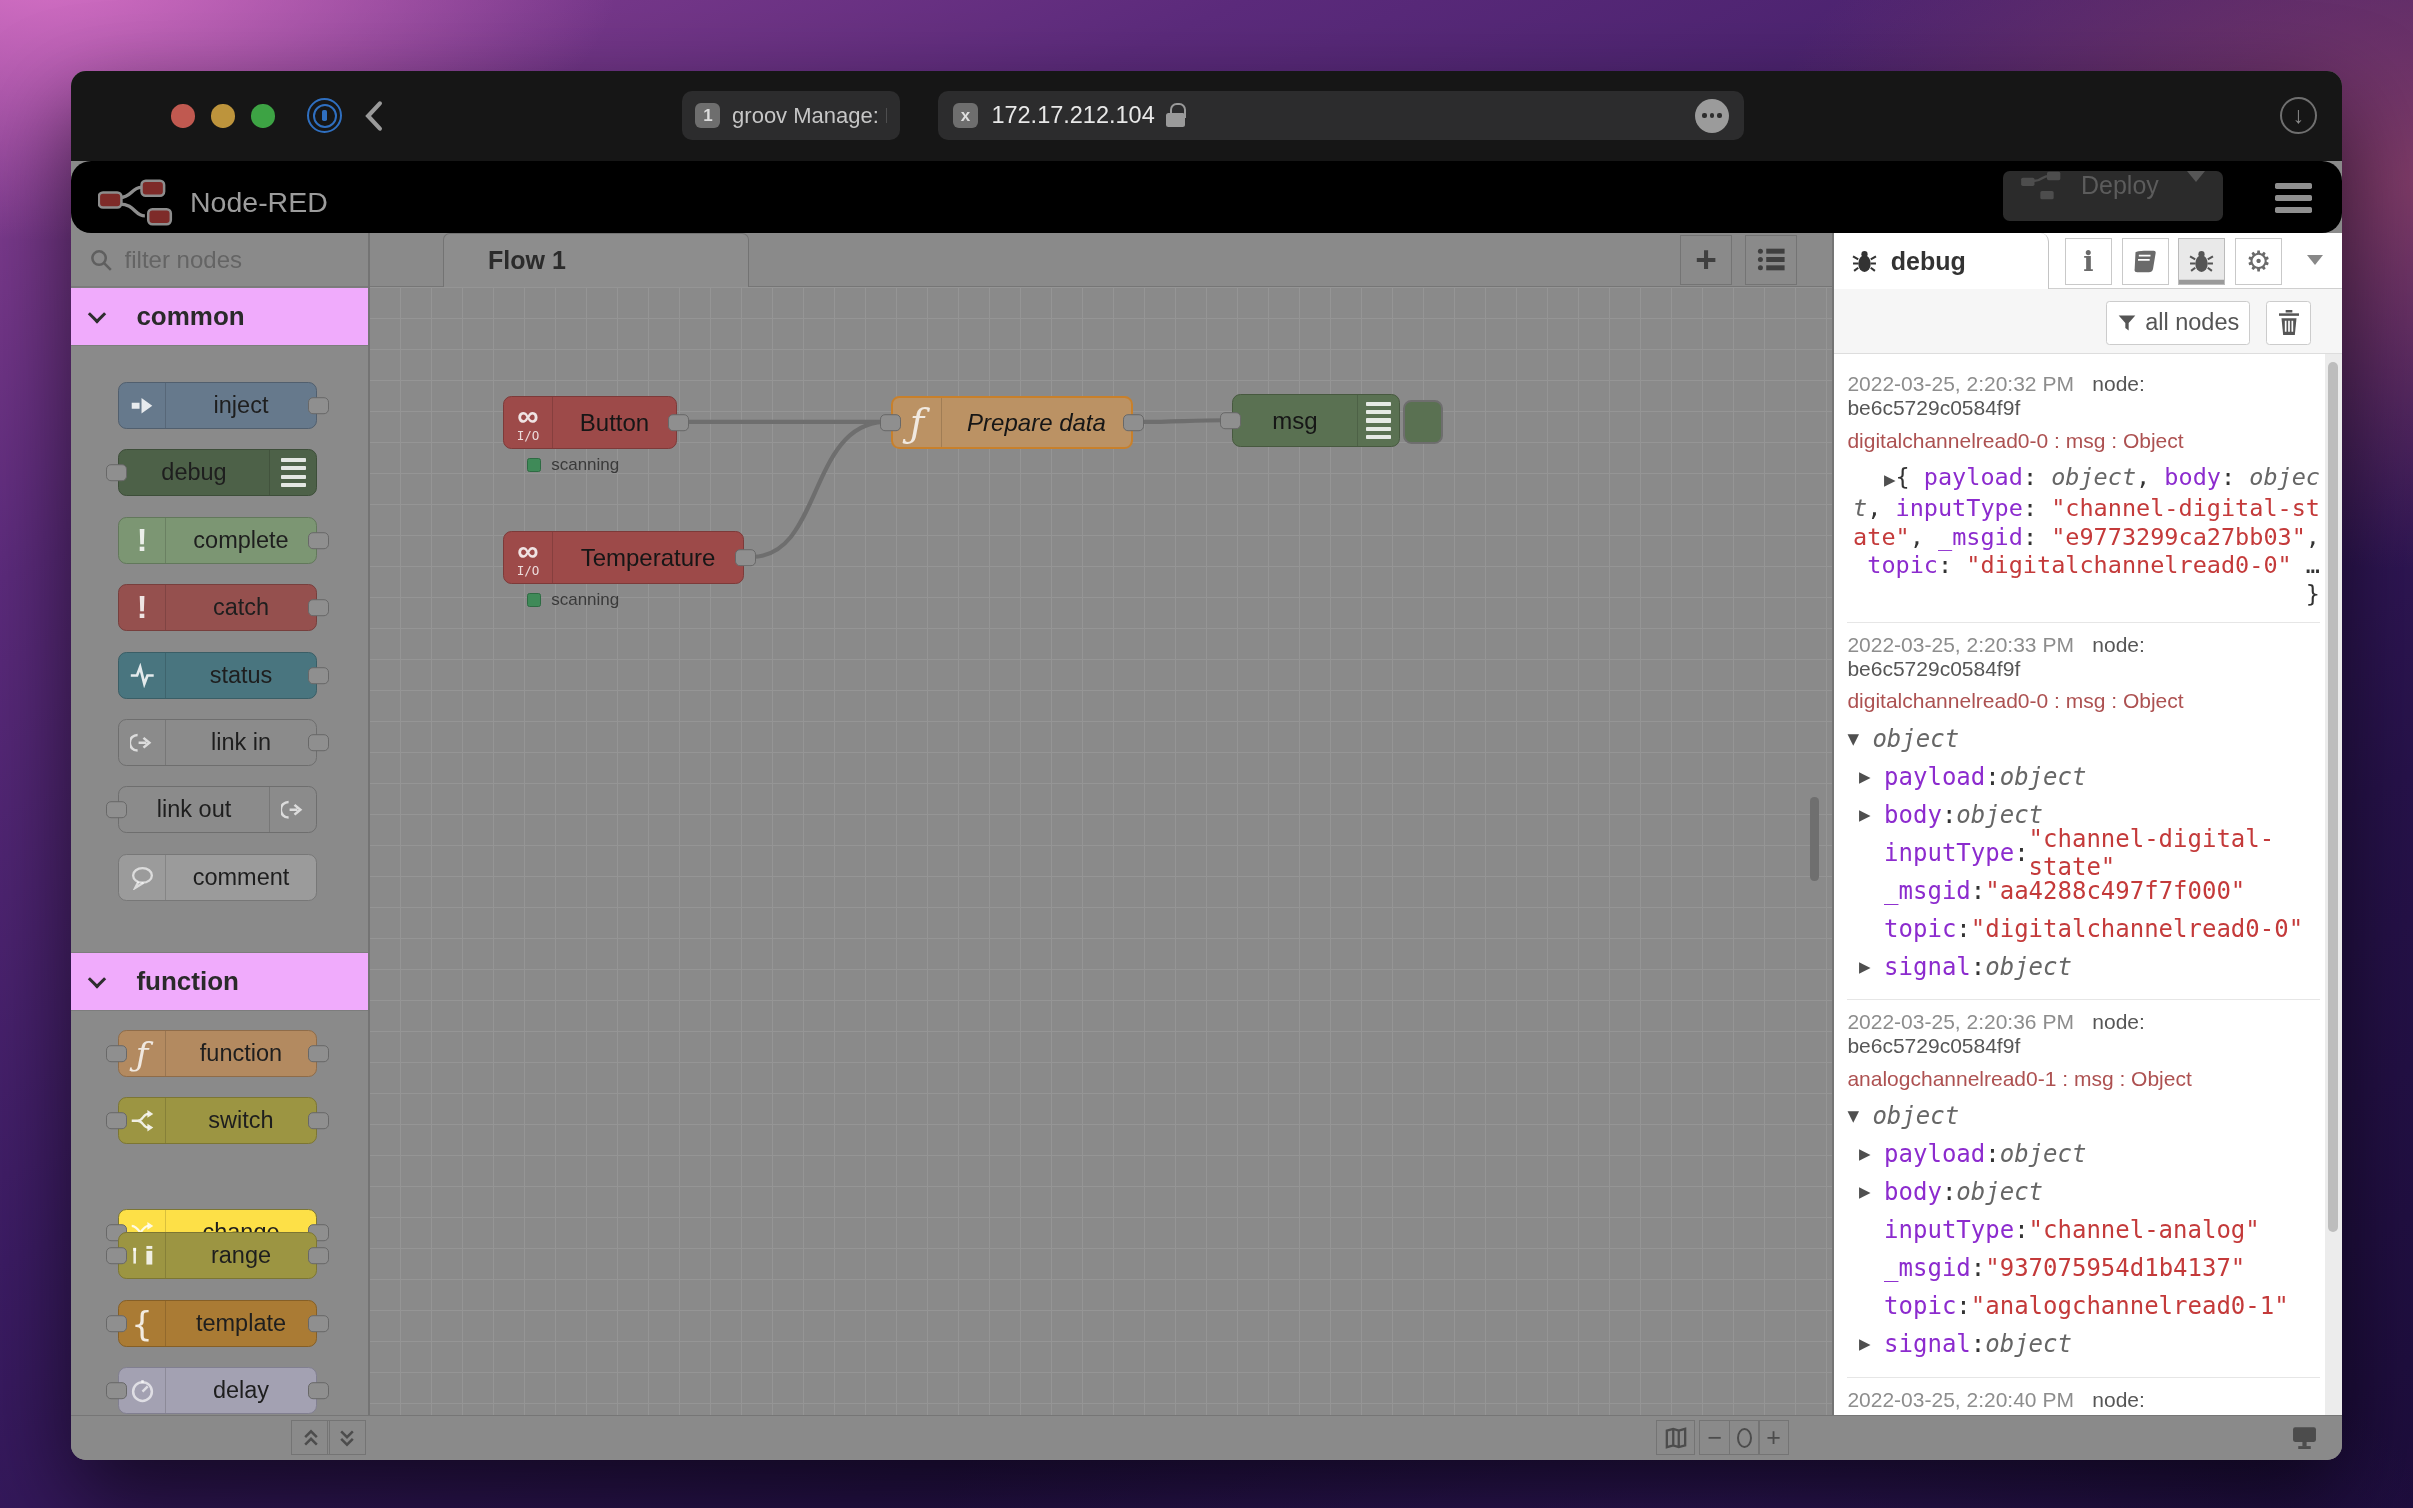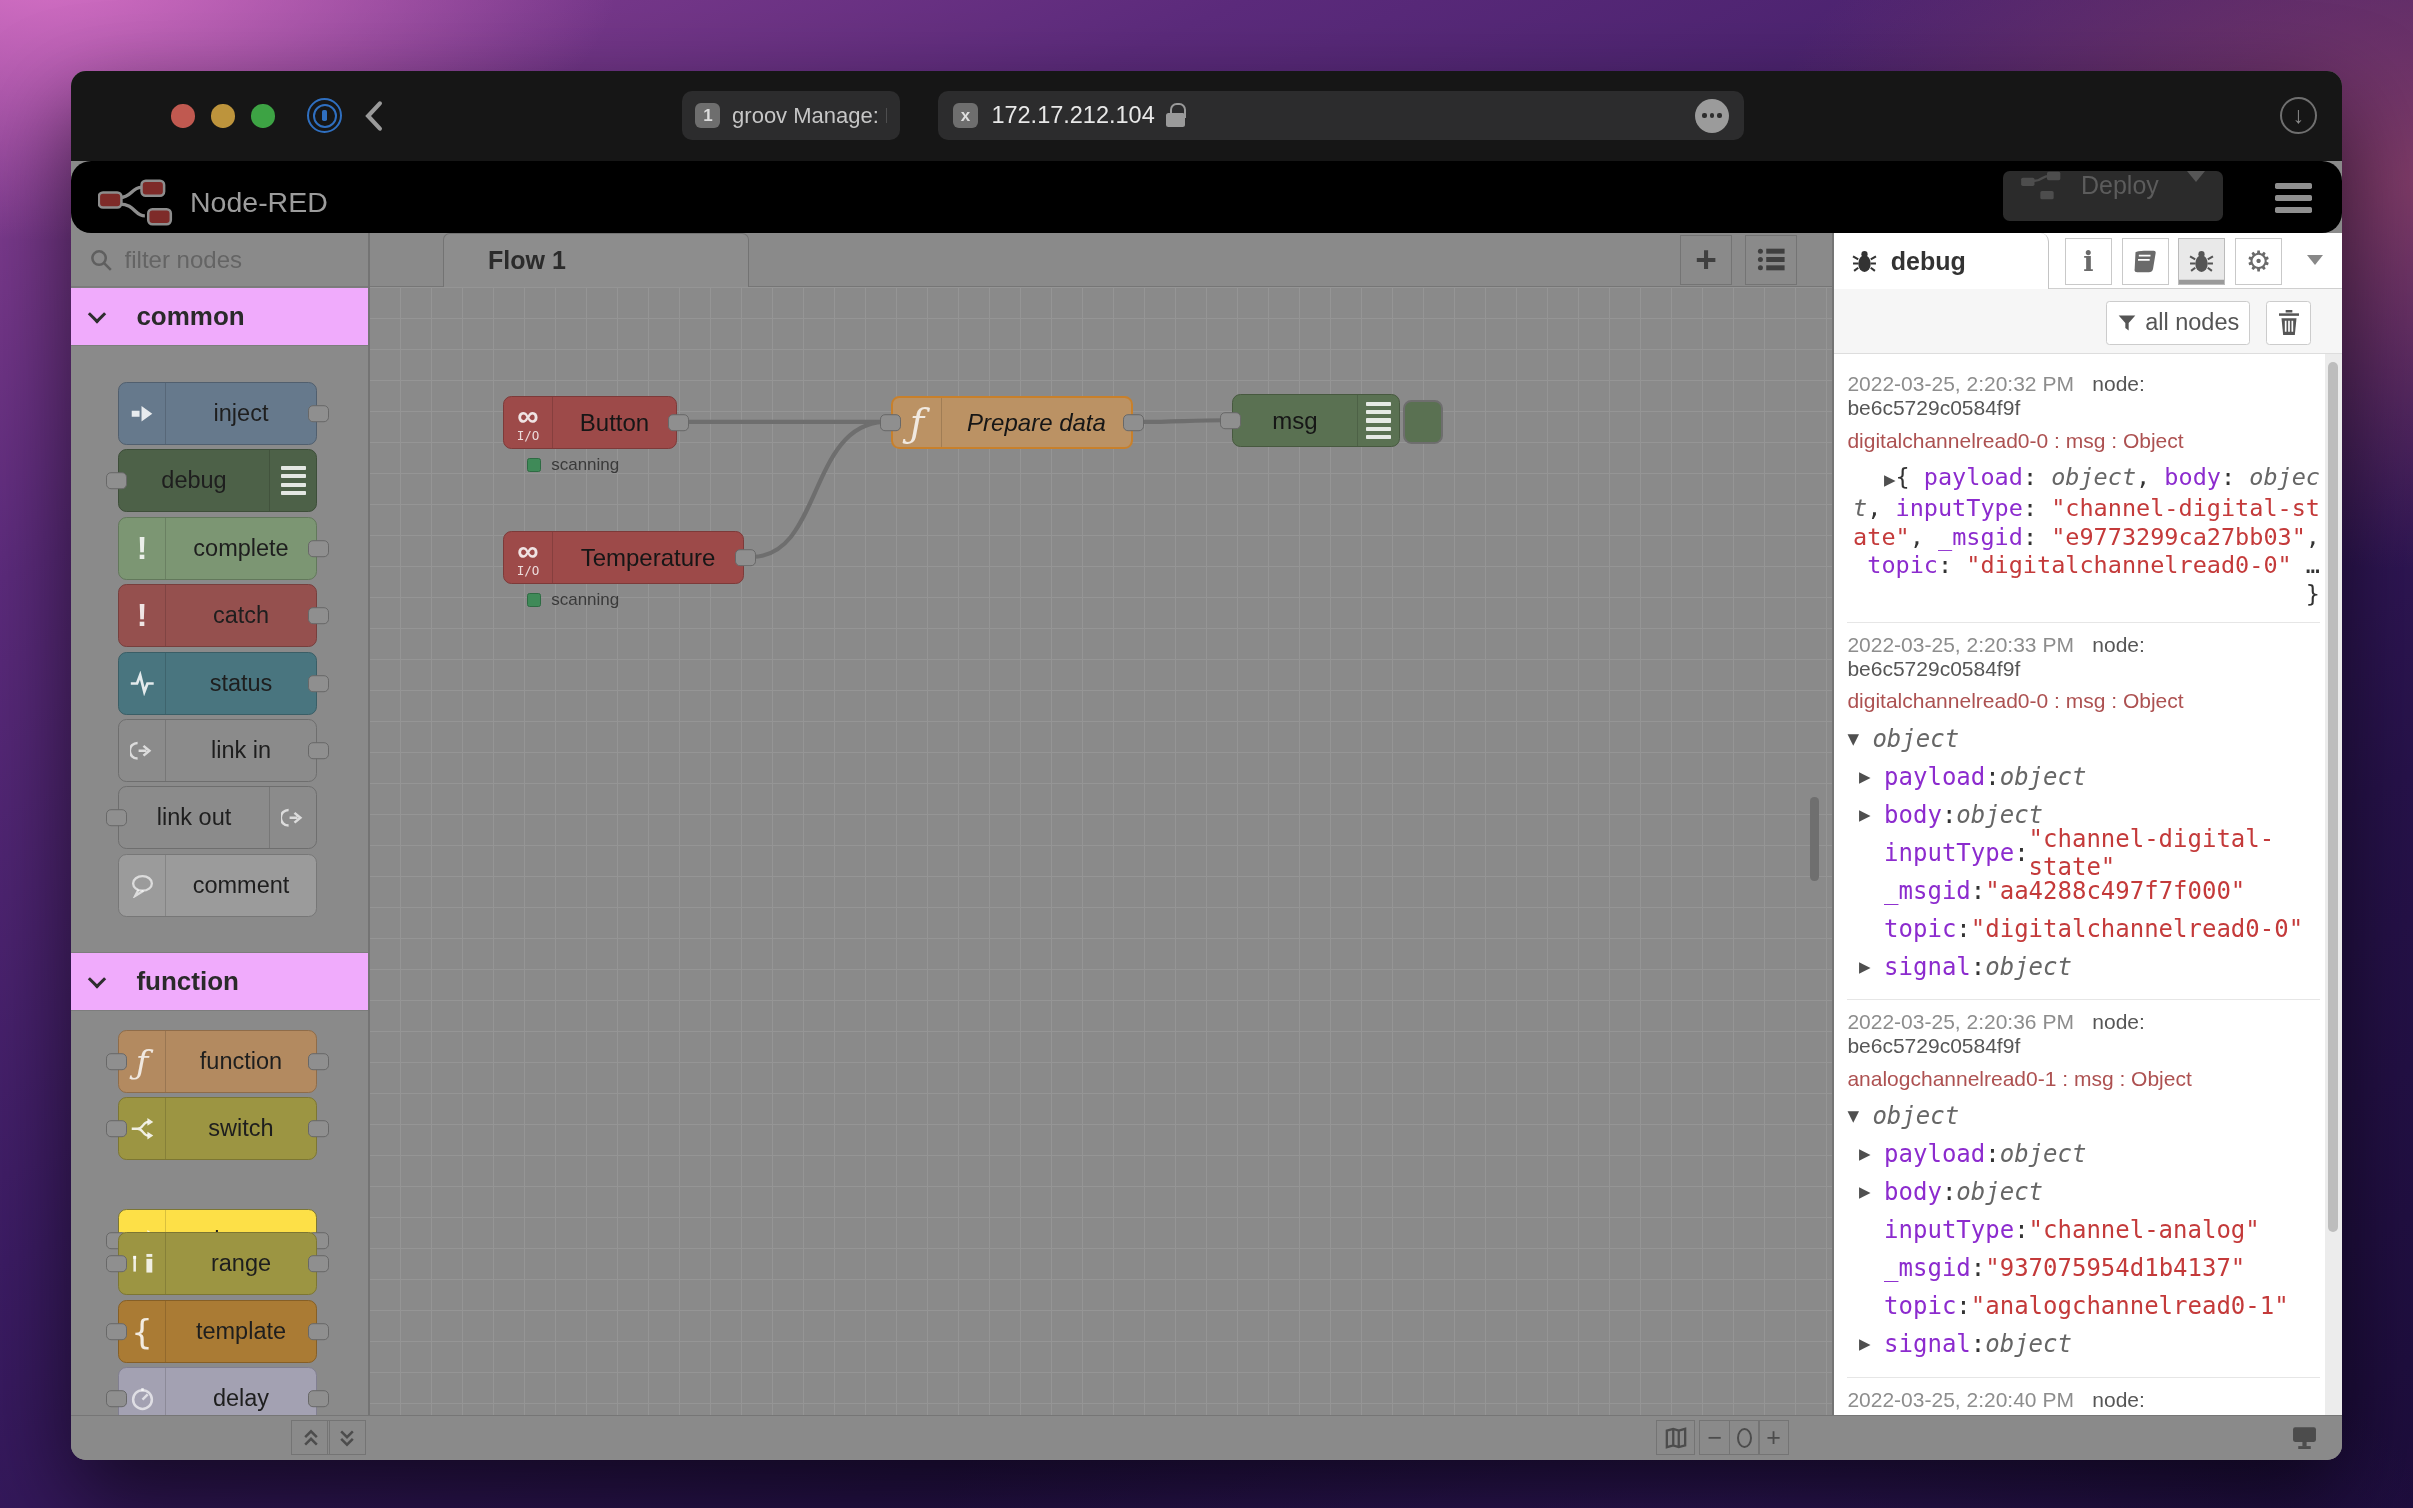--- a/index.html
+++ b/index.html
@@ -56,21 +56,21 @@
   .hamburger i { height:5.9px; background:#8f8f8f; border-radius:1.7px; }
   
   .palette { position:absolute; top:162px; left:0; width:297px; bottom:45px; background:#8a8a8a; overflow:hidden; }
   .pal-search { position:absolute; top:0; left:0; right:0; height:54px; border-bottom:1.7px solid #7b7b7b; display:flex; align-items:center; padding:0 18.4px; gap:11.7px; }
   .pal-search input { background:transparent; border:none; outline:none; color:#5f5f5f; font-size:24px; width:201px; font-family:"Liberation Sans",sans-serif; }
   .pal-search input::placeholder { color:#646464; }
   .pal-header { position:absolute; left:0; right:0; height:59px; background:#f0abfc; border-top:0.8px solid #7d7d7d; border-bottom:0.8px solid #7d7d7d;
                 display:flex; align-items:center; padding-left:22px; gap:30px; }
   .pal-header .chv { width:13.4px; height:13.4px; border-left:3.4px solid #2e2e2e; border-bottom:3.4px solid #2e2e2e; transform:rotate(-45deg) translateY(-3.4px); }
   .pal-header .ptitle { font-size:26px; font-weight:bold; color:#2a2a2a; }
-  .pnode { position:absolute; left:47px; width:199px; height:63px; border-radius:8.4px; border:1.7px solid; display:flex; align-items:center; }
+  .pnode { position:absolute; left:47px; width:199px; height:47px; border-radius:8.4px; border:1.7px solid; display:flex; align-items:center; }
   .pnode .nicon { width:47px; align-self:stretch; display:flex; flex-direction:column; align-items:center; justify-content:center; flex:0 0 auto; }
   .pnode .nicon.l { border-right:1.7px solid rgba(0,0,0,0.14); }
   .pnode .nicon.r { border-left:1.7px solid rgba(0,0,0,0.14); }
   .pnode .nlabel { flex:1; text-align:center; font-size:23.5px; color:#1e1e1e; }
   .port { position:absolute; width:21px; height:17.6px; background:#8f8f8f; border:1.7px solid #686868; border-radius:5px; top:50%; transform:translateY(-50%); }
   .port.out { right:-12.6px; } .port.in { left:-12.6px; }
   
   .canvas { position:absolute; top:162px; left:298px; right:510px; bottom:45px; background:#8a8a8a; }
   .tabstrip { position:absolute; top:0; left:0; right:0; height:54px; border-bottom:1.7px solid #767676; background:#8a8a8a; }
   .flow-tab { position:absolute; left:74px; top:0; width:306px; height:54px; background:#8d8d8d; border:1.7px solid #737373; border-bottom:none;

